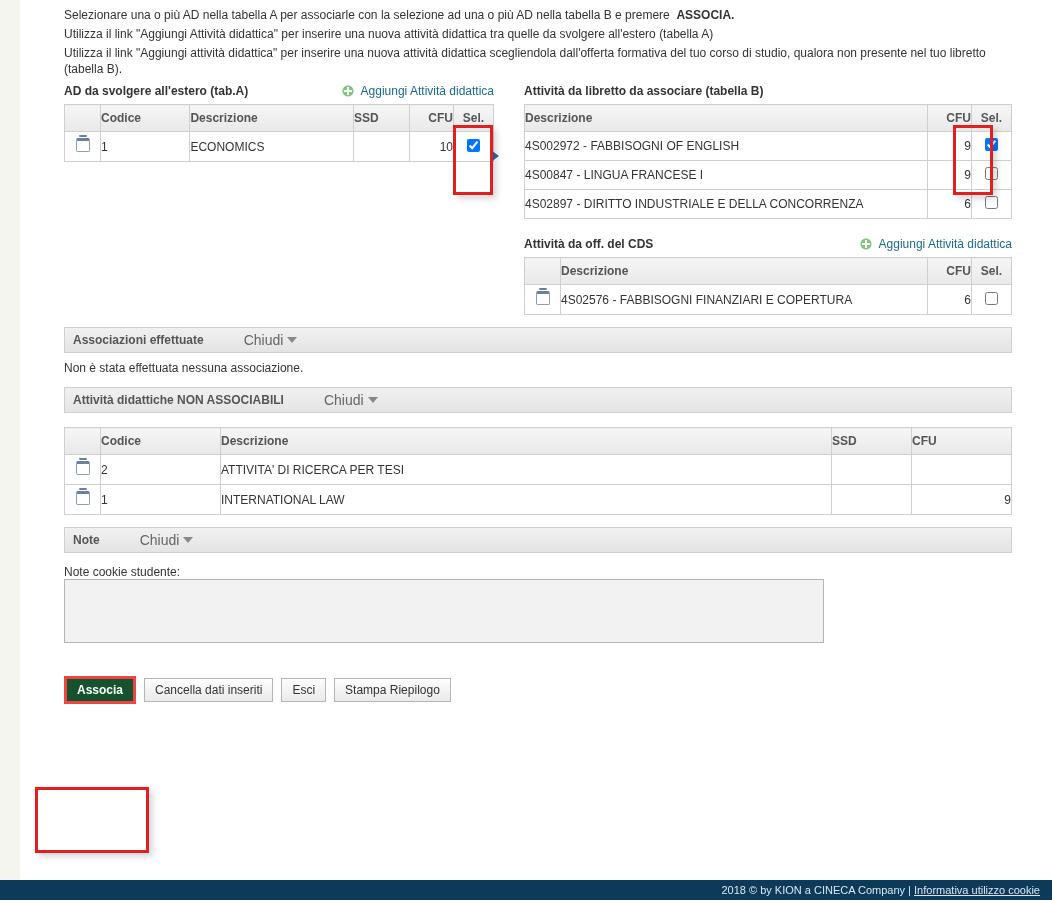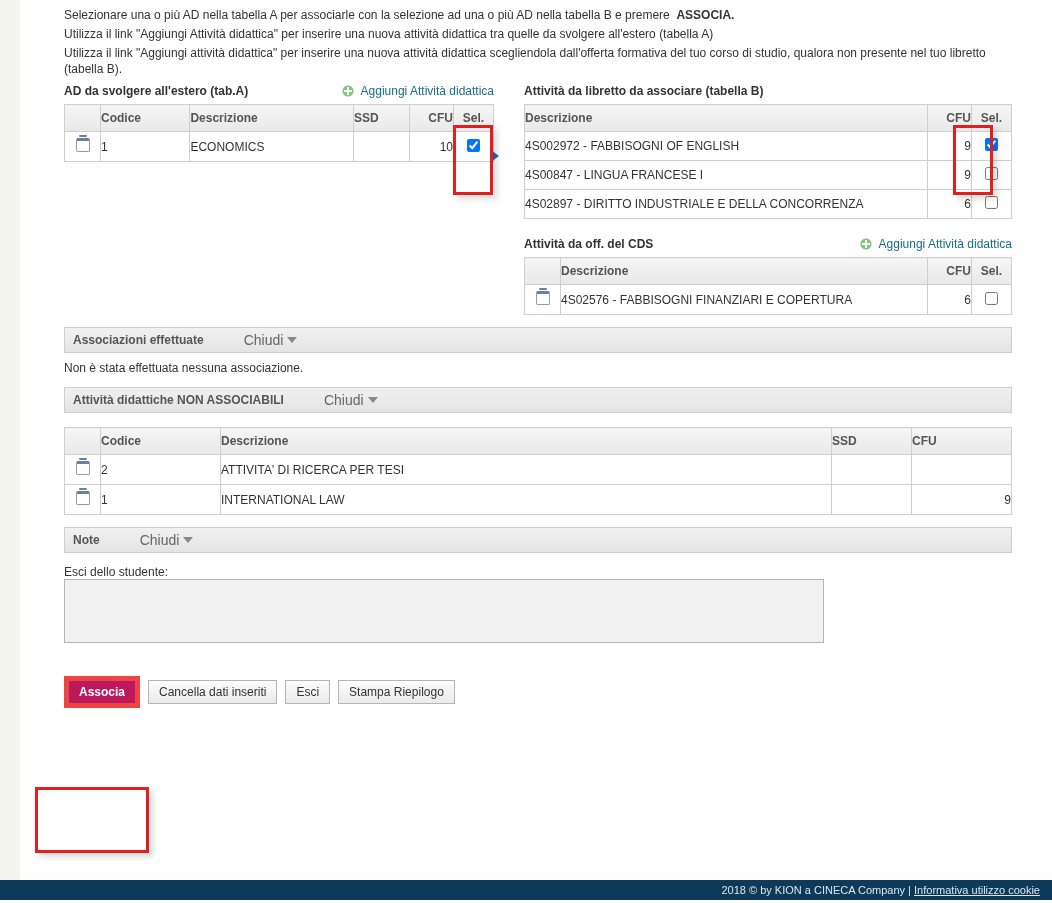--- a/index.html
+++ b/index.html
@@ -166,22 +166,22 @@
   .btn {
     border: 1px solid #b5b5b5;
     background: linear-gradient(#fdfdfd, #eaeaea);
     padding: 4px 10px;
     font-family: inherit;
     font-size: 12px;
     color: #333;
     cursor: pointer;
   }
   .btn-primary {
-    background: #be185d;
-    border: 5px solid #ef4444;
+    background: #14532d;
+    border: 3px solid #ef4444;
     color: #fff;
     font-weight: bold;
     text-align: right;
   }
   .footer {
     background: #0e3a5a;
     color: #d9e6f0;
     text-align: right;
     padding: 4px 12px;
     font-size: 11px;
@@ -355,21 +355,21 @@
 
     
     <div class="section-bar" style="">
       <span>Note</span>
       <span class="collapse">
         <span>Chiudi</span>
         <span class="tri-down"></span>
       </span>
     </div>
 
-    <div class="note-label">Esci dello studente:</div>
+    <div class="note-label">Note cookie studente:</div>
     <textarea readonly="" value="" style=""></textarea>
 
     <div class="button-row">
       <button class="btn btn-primary">Associa</button>
       <button class="btn">Cancella dati inseriti</button>
       <button class="btn">Esci</button>
       <button class="btn">Stampa Riepilogo</button>
     </div>
 
   </div>

